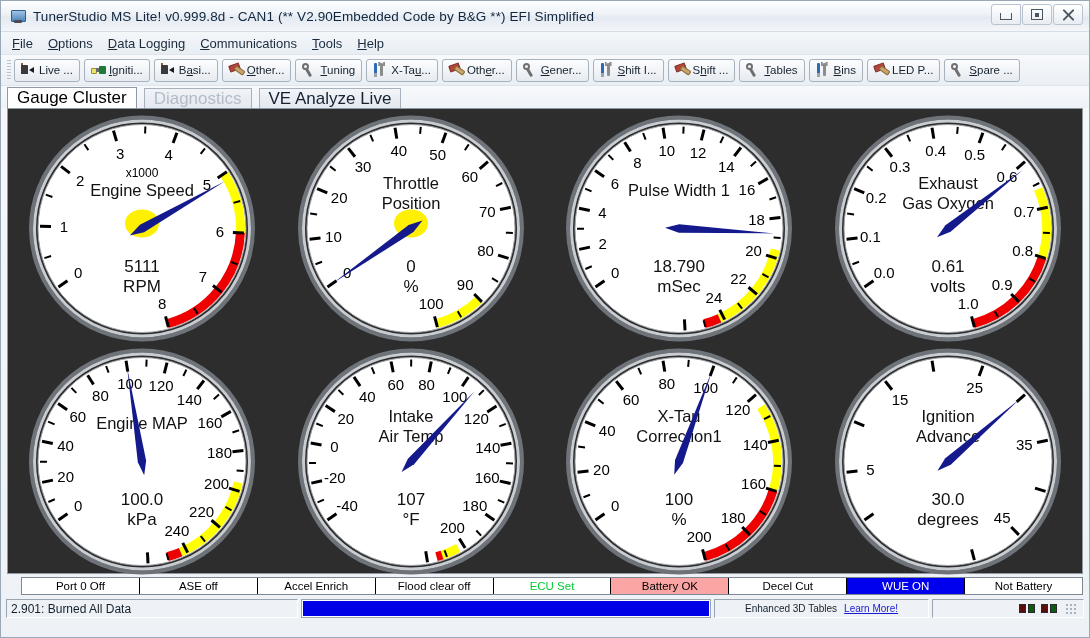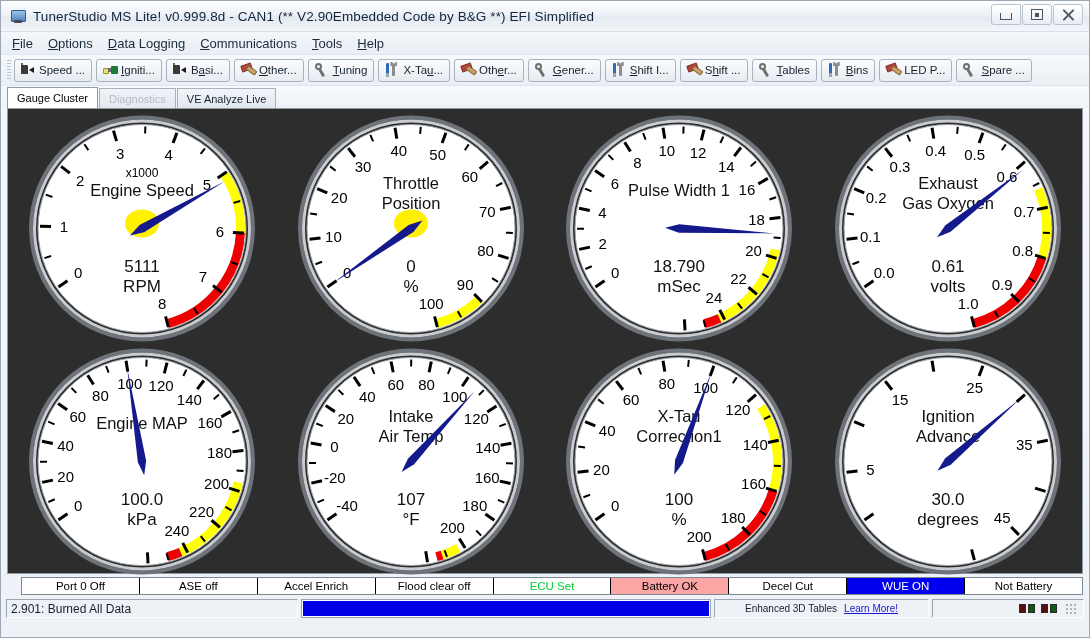--- a/index.html
+++ b/index.html
@@ -103,23 +103,23 @@
   .ico-tools .wr{position:absolute;left:7px;top:0;width:3px;height:13px;background:#8c8c8c;border-radius:1px;}
   .ico-tools .wr:before{content:"";position:absolute;left:-2px;top:-1px;width:7px;height:4px;background:#8c8c8c;clip-path:polygon(0 0,30% 0,30% 60%,70% 60%,70% 0,100% 0,100% 100%,0 100%);}
 
   
   .tabrow{
     height:22px;display:flex;align-items:flex-end;padding-left:6px;
     background:linear-gradient(#f7f9fb,#eef2f7);
   }
   .tab{
     height:20px;display:flex;align-items:center;padding:0 9px;
-    font-size:11px;color:#17222e;border:1px solid #a7b2bd;border-bottom:none;
+    font-size:17px;color:#17222e;border:1px solid #a7b2bd;border-bottom:none;
     background:linear-gradient(#f2f5f9,#e2e8ef);
-    margin-right:1px;box-sizing:border-box;white-space:nowrap;
+    margin-right:7px;box-sizing:border-box;white-space:nowrap;
   }
   .tab.active{background:#ffffff;border-color:#8e9aa6;color:#000;font-weight:normal;height:21px;}
   .tab.disabled{color:#b4bcc4;background:linear-gradient(#f0f3f7,#e4e9f0);}
 
   
   .gaugepanel{
     position:relative;margin:0 6px;height:466px;
     background:#2d2d2d;
     border:1px solid #8e99a4;
     box-sizing:border-box;
@@ -217,21 +217,21 @@
     </div>
 
   <div class="toolbar" id="toolbar">
     <div class="grip"></div>
   <div class="tbtn">
         <div class="ico ico-injector">
           <div class="tip"></div>
           <div class="body"></div>
           <div class="sp"></div>
         </div>
-        <span class="lbl">Speed ...</span>
+        <span class="lbl">Live ...</span>
       </div>
       <div class="tbtn">
         <div class="ico ico-spark">
           <div class="c1"></div>
           <div class="c2"></div>
           <div class="c3"></div>
         </div>
         <span class="lbl"><u>I</u>gniti...</span>
       </div>
       <div class="tbtn">

